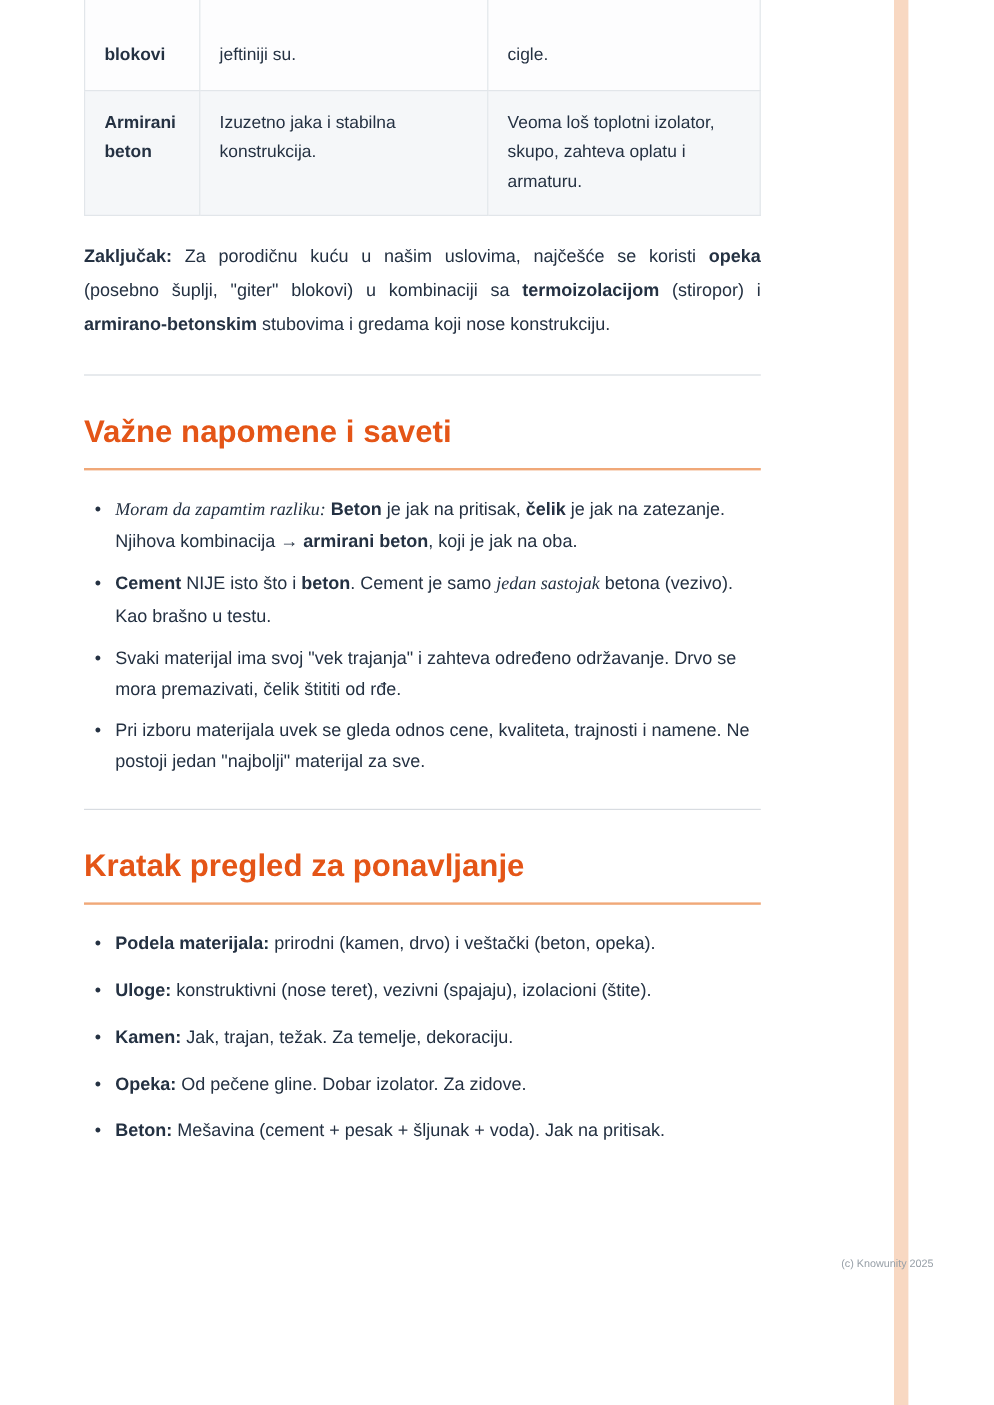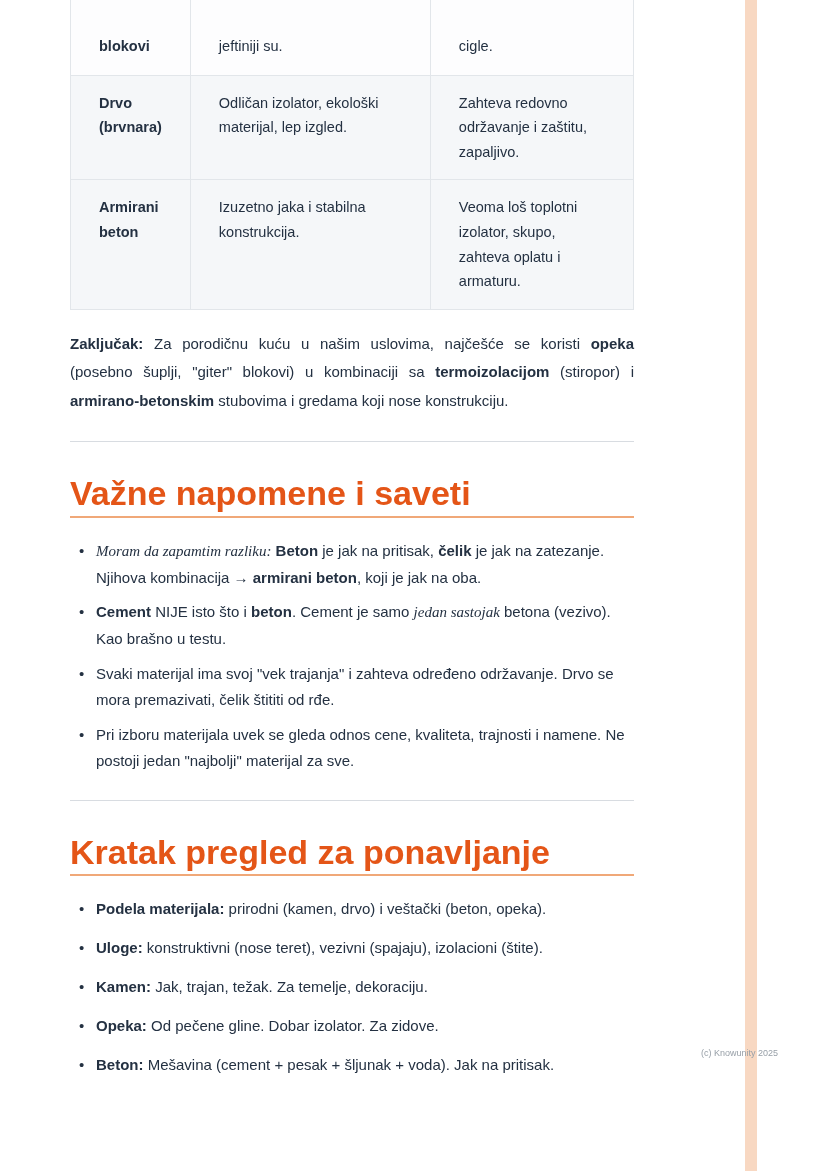--- a/index.html
+++ b/index.html
@@ -28,21 +28,21 @@
   }
   .content{position:absolute;left:70px;top:0;width:564px;z-index:2;}
 
   table.materials{
     width:100%;border-collapse:collapse;
     font-size:14.5px;line-height:1.7;color:var(--text);
   }
   table.materials td{
     background:var(--cell-bg);
     border:1px solid var(--cell-border);
-    padding:15px 28px;
+    padding:15px 16px;
     vertical-align:top;
   }
   table.materials tr.clipped td{
     border-top:none;
     background:#fdfdfe;
     height:75px;
     vertical-align:bottom;
     padding-bottom:16px;
   }
   td.c1{width:96px;font-weight:700;}
@@ -54,23 +54,23 @@
     text-align:justify;
   }
 
   hr.divider{
     border:none;border-top:1px solid var(--divider);
     margin-top:26px;
   }
 
   h2.section-title{
     margin-top:32px;
-    font-size:34px;line-height:1.15;
+    font-size:26px;line-height:1.15;
     font-weight:700;color:var(--accent);
-    padding-bottom:2px;
+    padding-bottom:15px;
     border-bottom:2px solid var(--underline);
   }
 
   ul.bullets{list-style:none;margin-top:20px;}
   ul.bullets li{
     position:relative;
     padding-left:26px;
     font-size:15px;line-height:1.73;
     margin-bottom:9px;
   }
@@ -100,25 +100,20 @@
   <main class="content">
 
     <table class="materials">
       <tbody>
         <tr class="clipped">
           <td class="c1">blokovi</td>
           <td class="c2">jeftiniji su.</td>
           <td class="c3">cigle.</td>
         </tr>
         <tr>
-          <td class="c1">Drvo (brvnara)</td>
-          <td class="c2">Odličan izolator, ekološki materijal, lep izgled.</td>
-          <td class="c3">Zahteva redovno održavanje i zaštitu, zapaljivo.</td>
-        </tr>
-        <tr>
           <td class="c1">Armirani beton</td>
           <td class="c2">Izuzetno jaka i stabilna konstrukcija.</td>
           <td class="c3">Veoma loš toplotni izolator, skupo, zahteva oplatu i armaturu.</td>
         </tr>
       </tbody>
     </table>
 
     <p class="conclusion"><span class="b">Zaključak:</span><span> Za porodičnu kuću u našim uslovima, najčešće se koristi </span><span class="b">opeka</span><span> (posebno šuplji, "giter" blokovi) u kombinaciji sa </span><span class="b">termoizolacijom</span><span> (stiropor) i </span><span class="b">armirano-betonskim</span><span> stubovima i gredama koji nose konstrukciju.</span></p>
 
     <hr class="divider">

